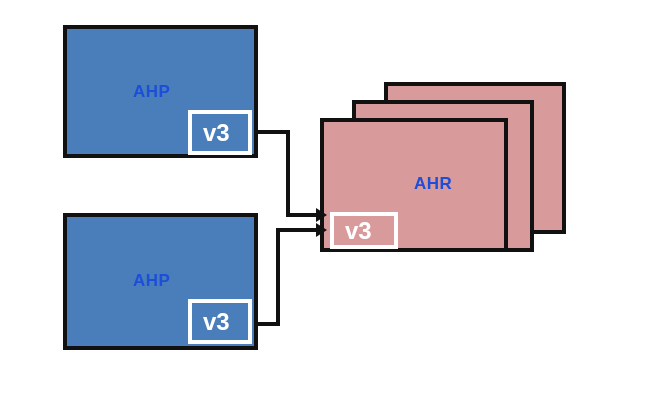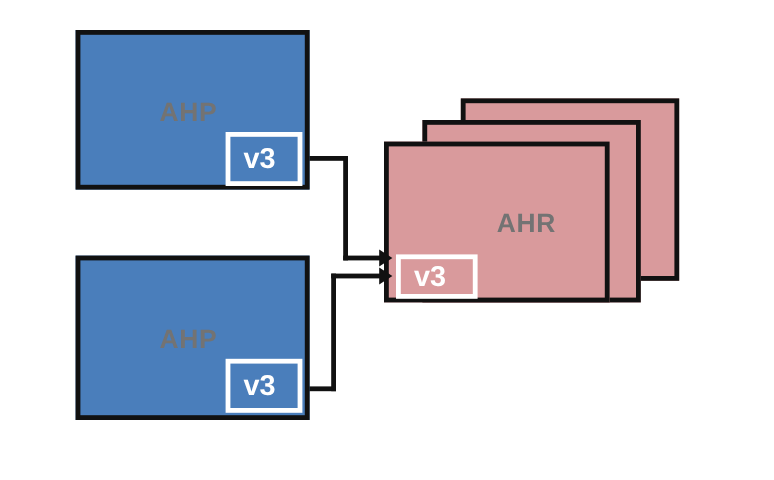--- a/index.html
+++ b/index.html
@@ -25,23 +25,23 @@
   .card.blue {
     background: #4a7ebb;
   }
   .card.pink {
     background: #d99a9c;
   }
 
   
   .node-title {
     position: absolute;
-    color: #737373;
+    color: #1d4ed8;
     font-weight: bold;
-    font-size: 22px;
+    font-size: 17px;
     letter-spacing: 0.5px;
     line-height: 1;
     white-space: nowrap;
     user-select: none;
   }
 
   
   .chip {
     position: absolute;
     box-sizing: border-box;

